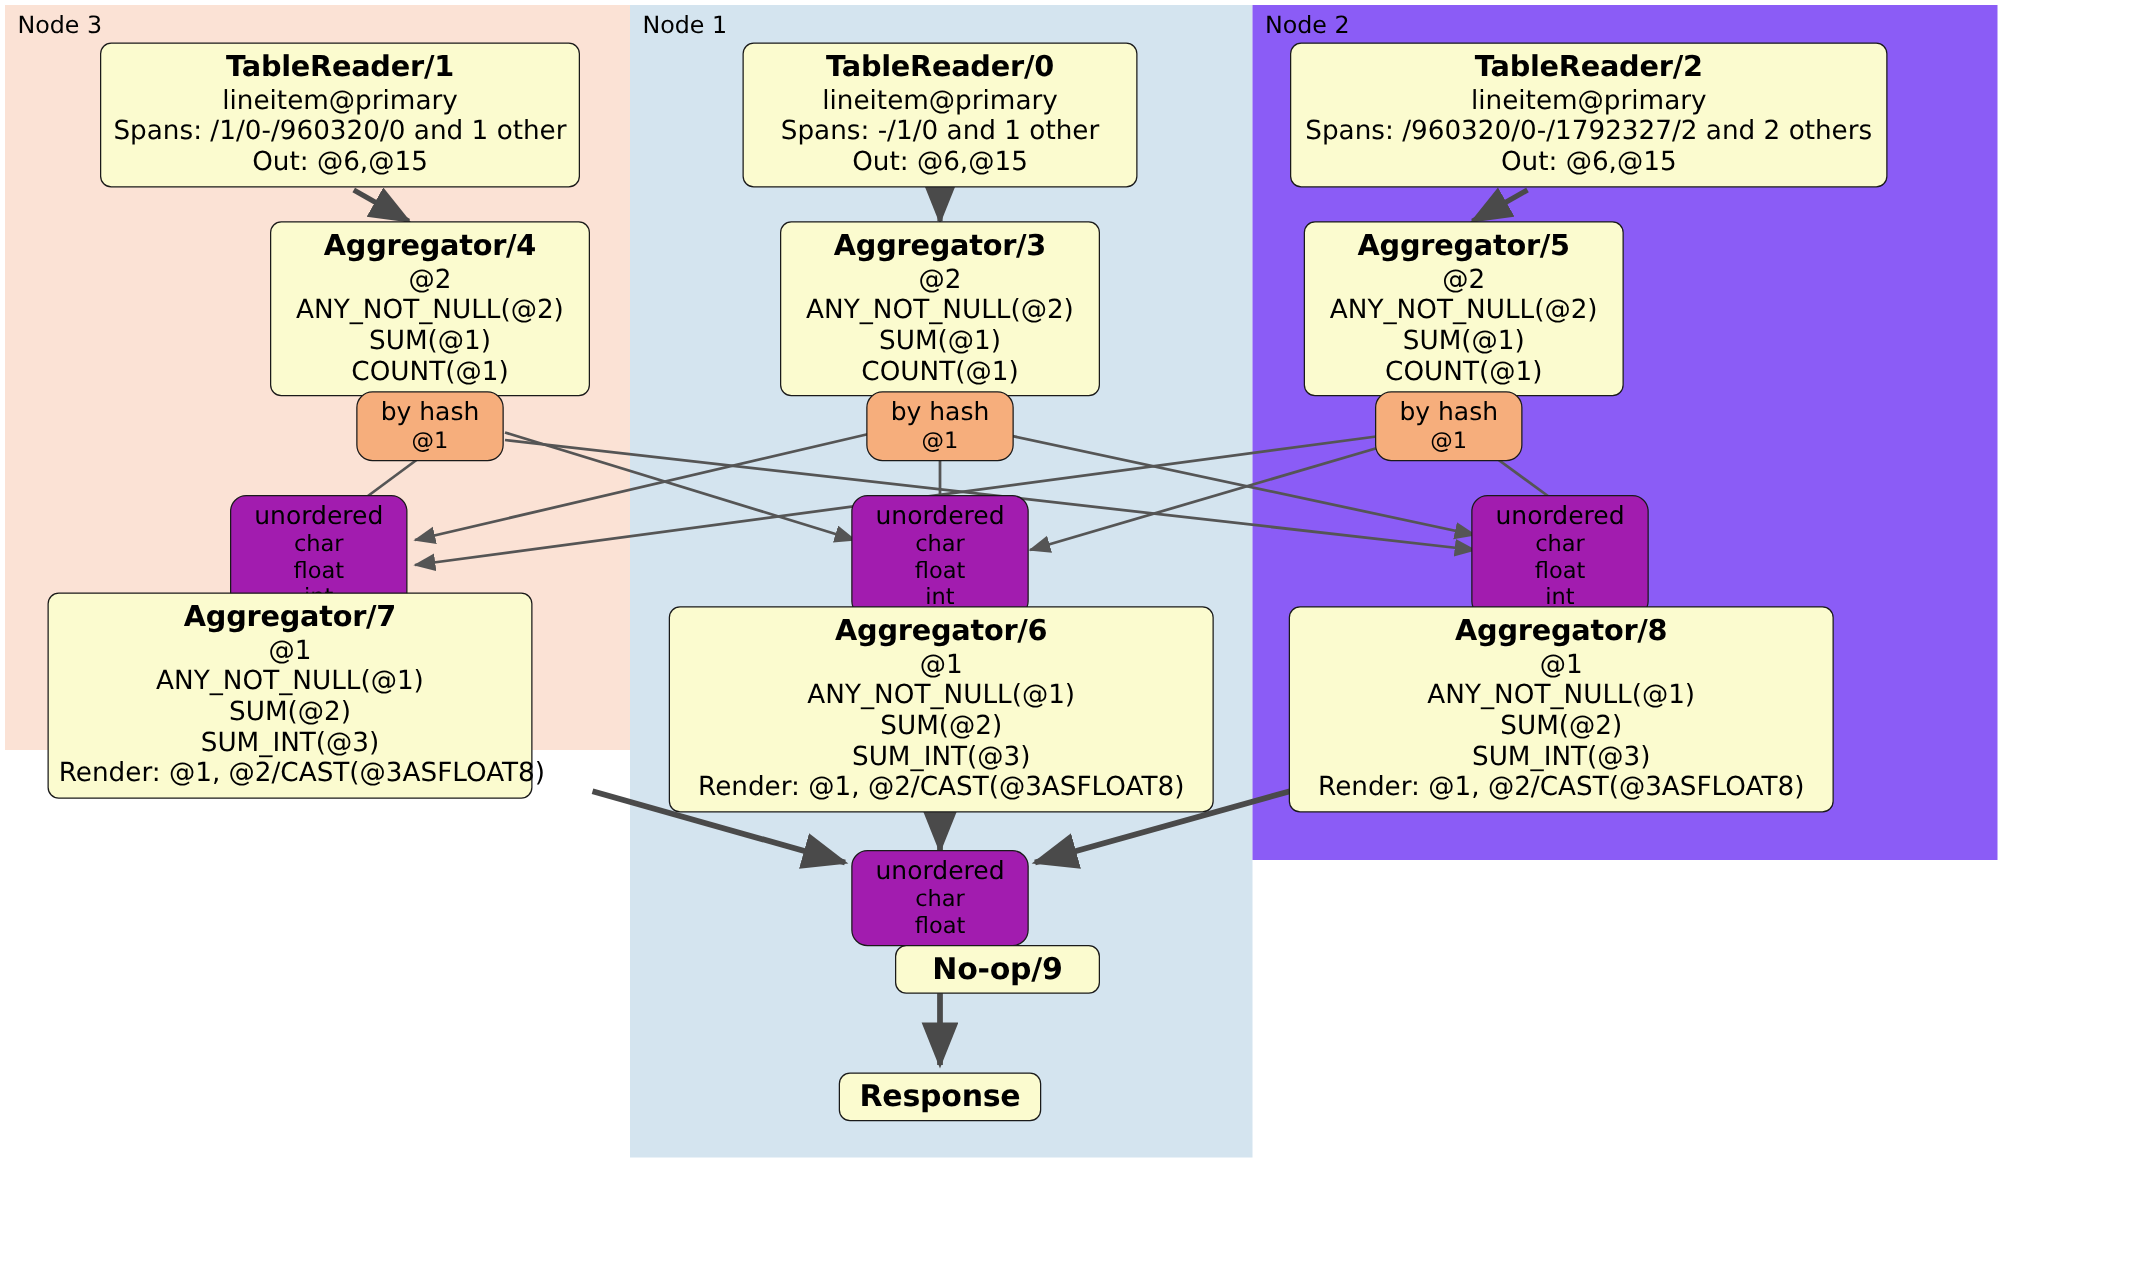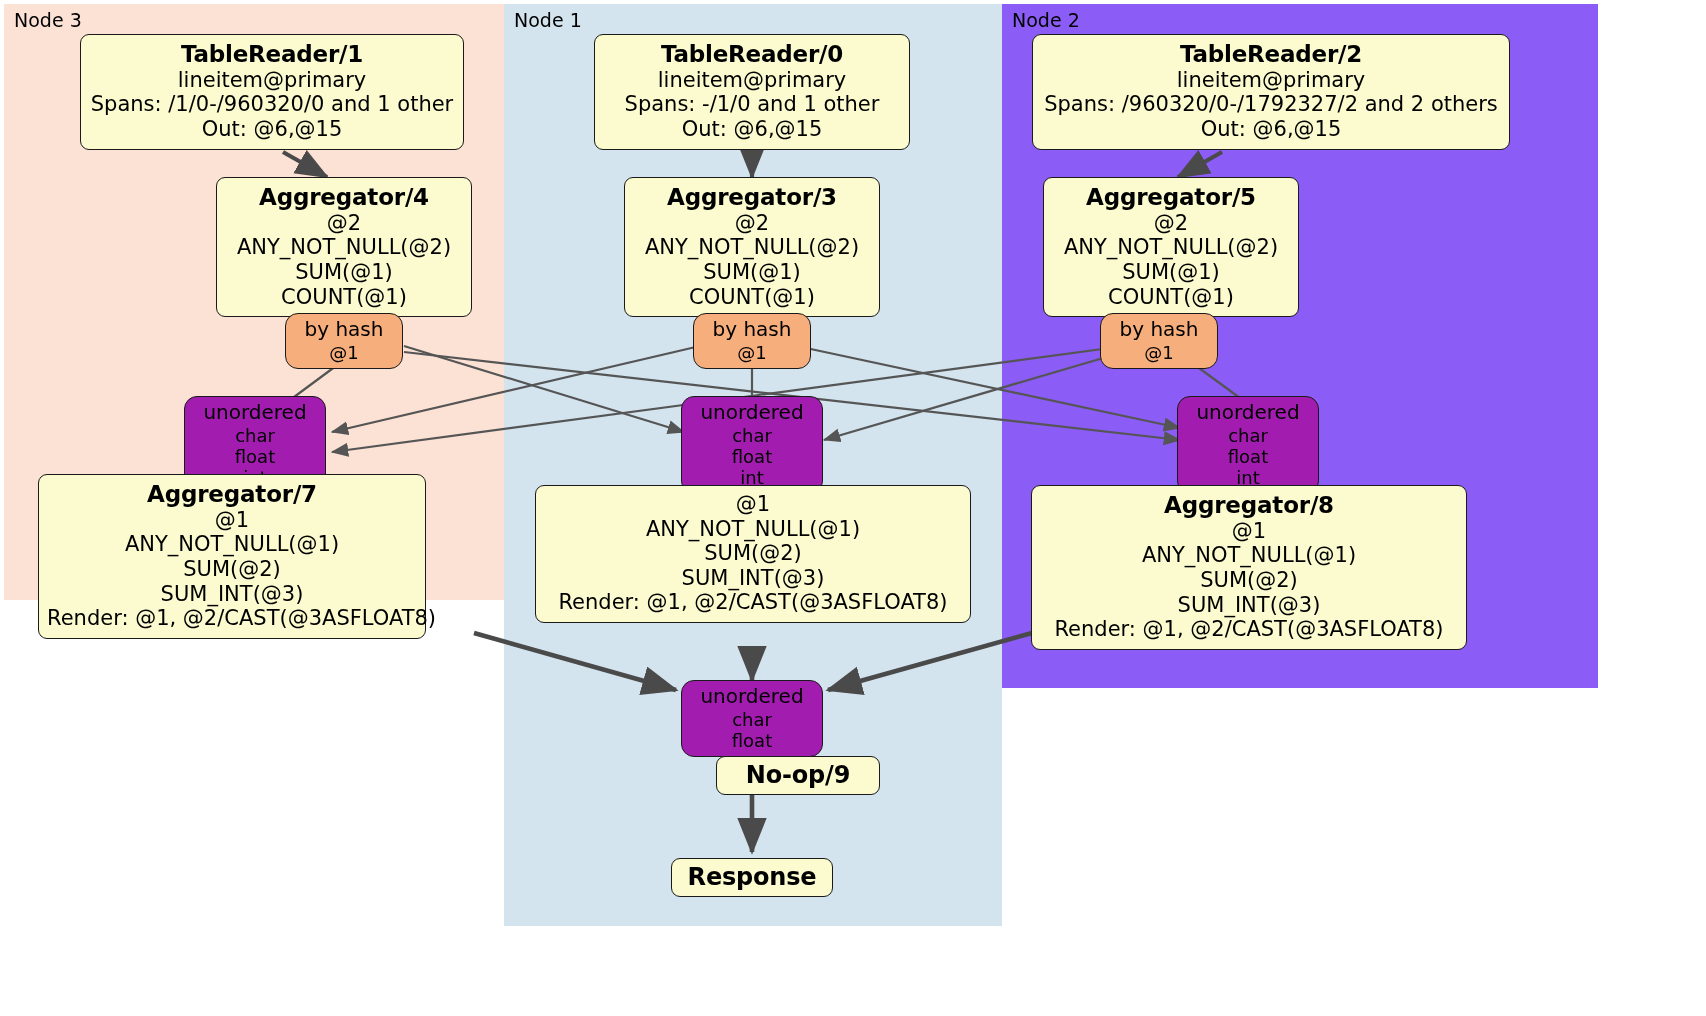--- a/index.html
+++ b/index.html
@@ -187,20 +187,21 @@
   <div class="box" style="left:38px;top:474px;width:388px;">
     <div class="title">Aggregator/7</div>
     <div class="line">@1</div>
     <div class="line">ANY_NOT_NULL(@1)</div>
     <div class="line">SUM(@2)</div>
     <div class="line">SUM_INT(@3)</div>
     <div class="line">Render: @1, @2/CAST(@3ASFLOAT8)</div>
   </div>
 
   <div class="box" style="left:535px;top:485px;width:436px;">
+    <div class="title">Aggregator/6</div>
     <div class="line">@1</div>
     <div class="line">ANY_NOT_NULL(@1)</div>
     <div class="line">SUM(@2)</div>
     <div class="line">SUM_INT(@3)</div>
     <div class="line">Render: @1, @2/CAST(@3ASFLOAT8)</div>
   </div>
 
   <div class="box" style="left:1031px;top:485px;width:436px;">
     <div class="title">Aggregator/8</div>
     <div class="line">@1</div>

